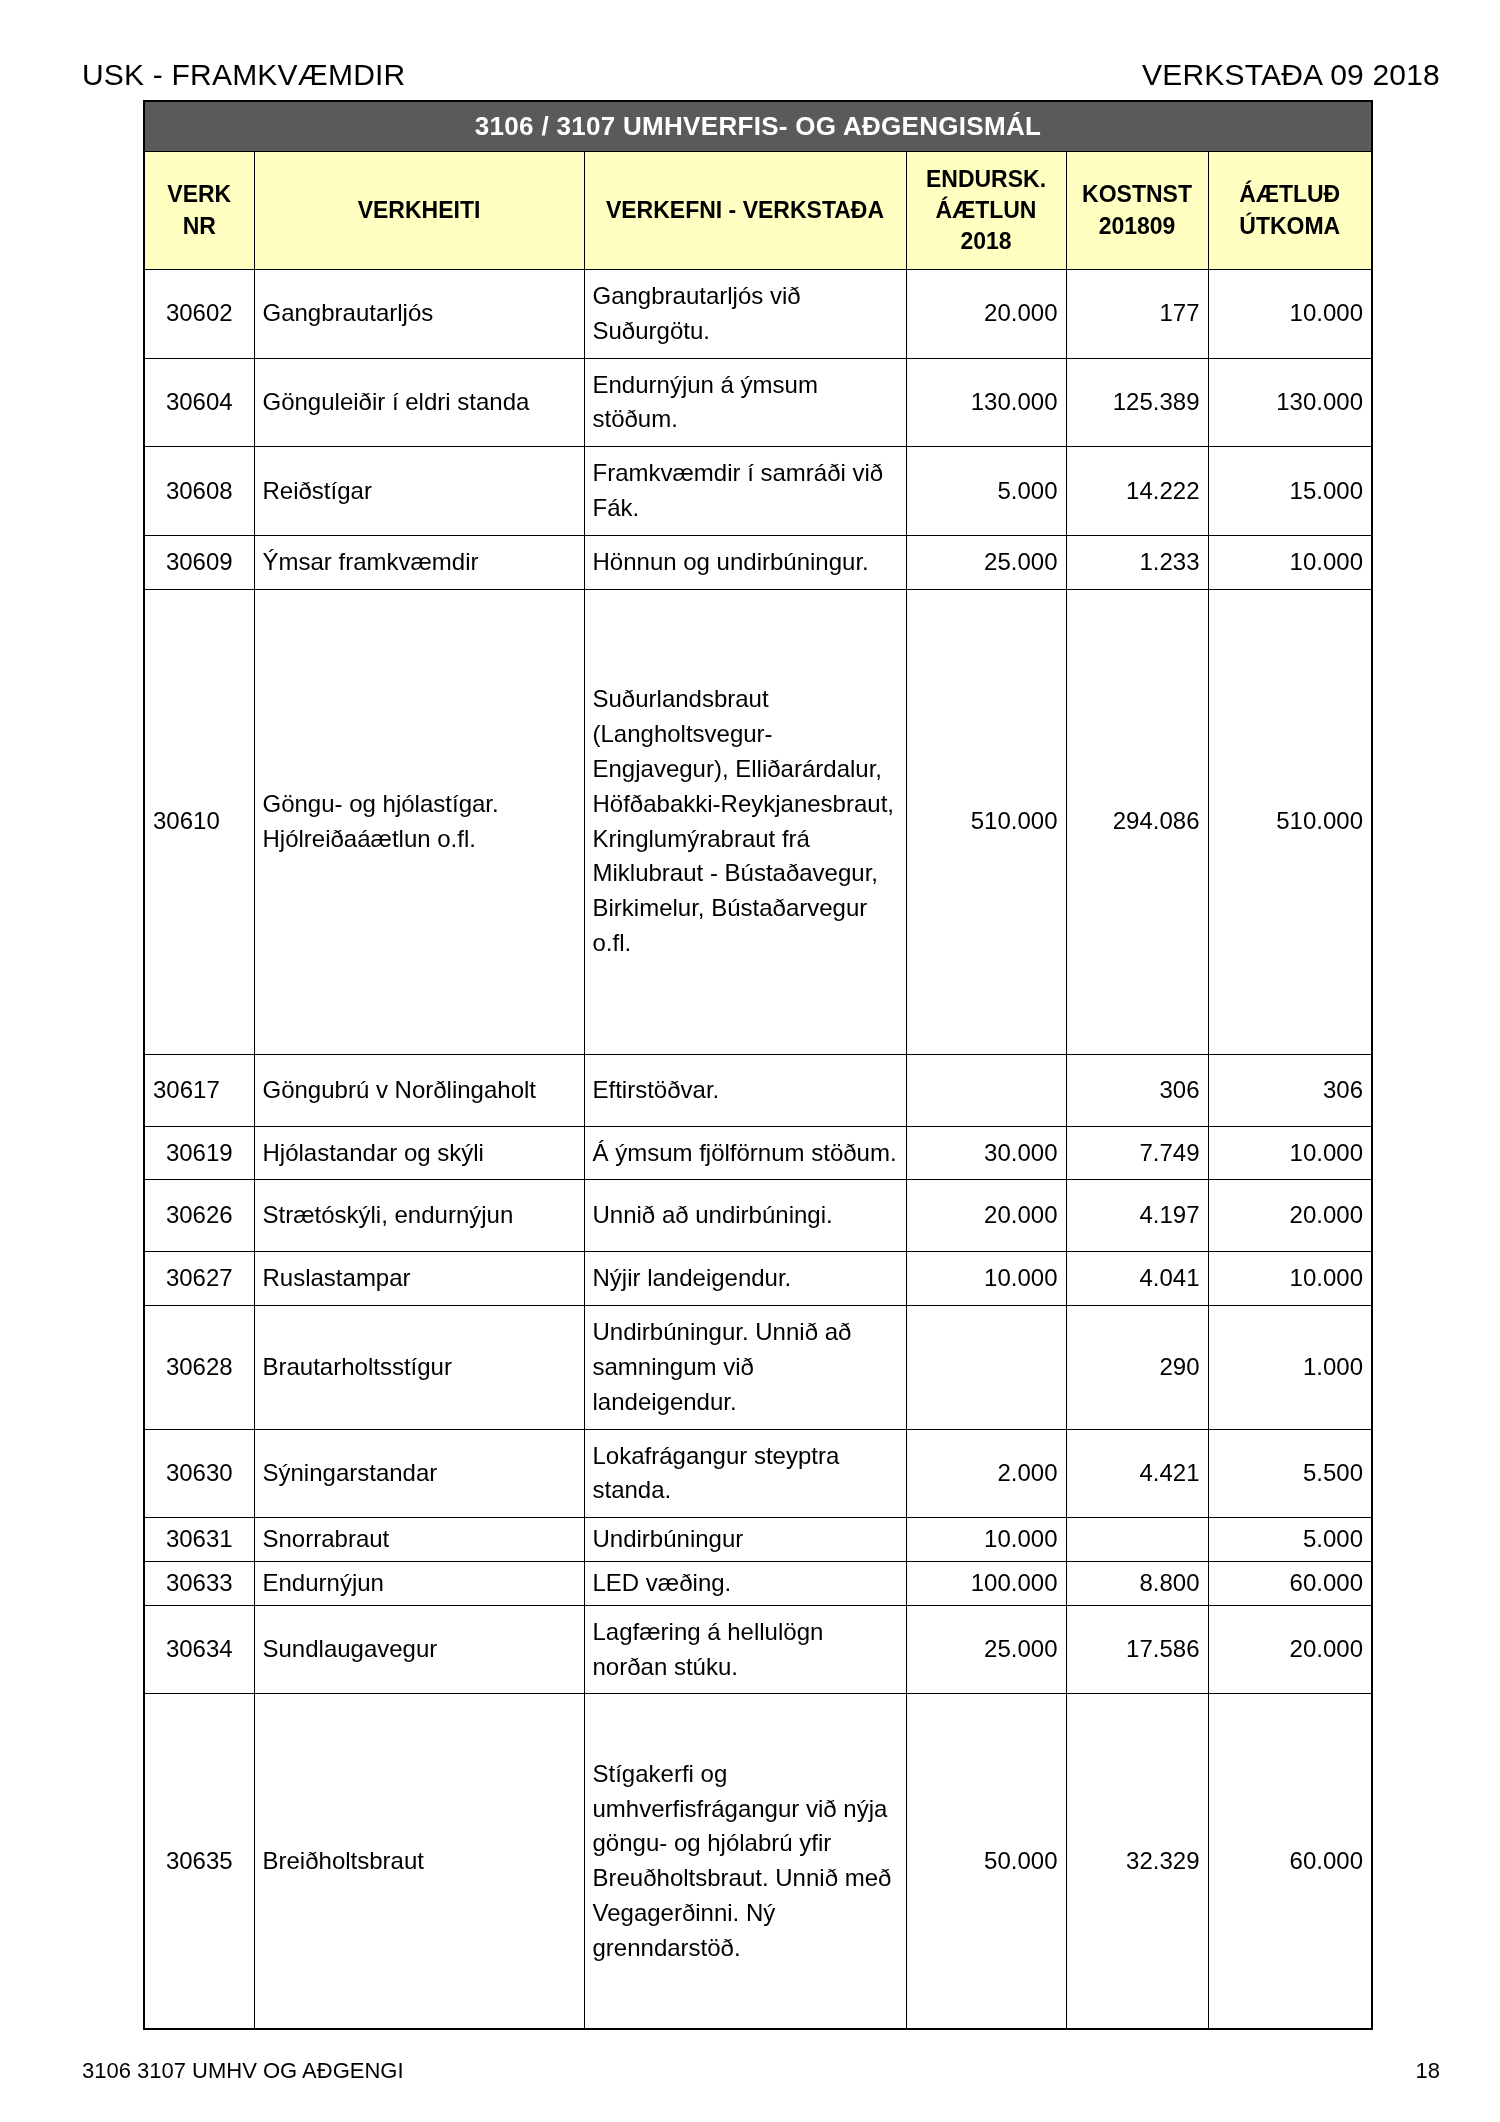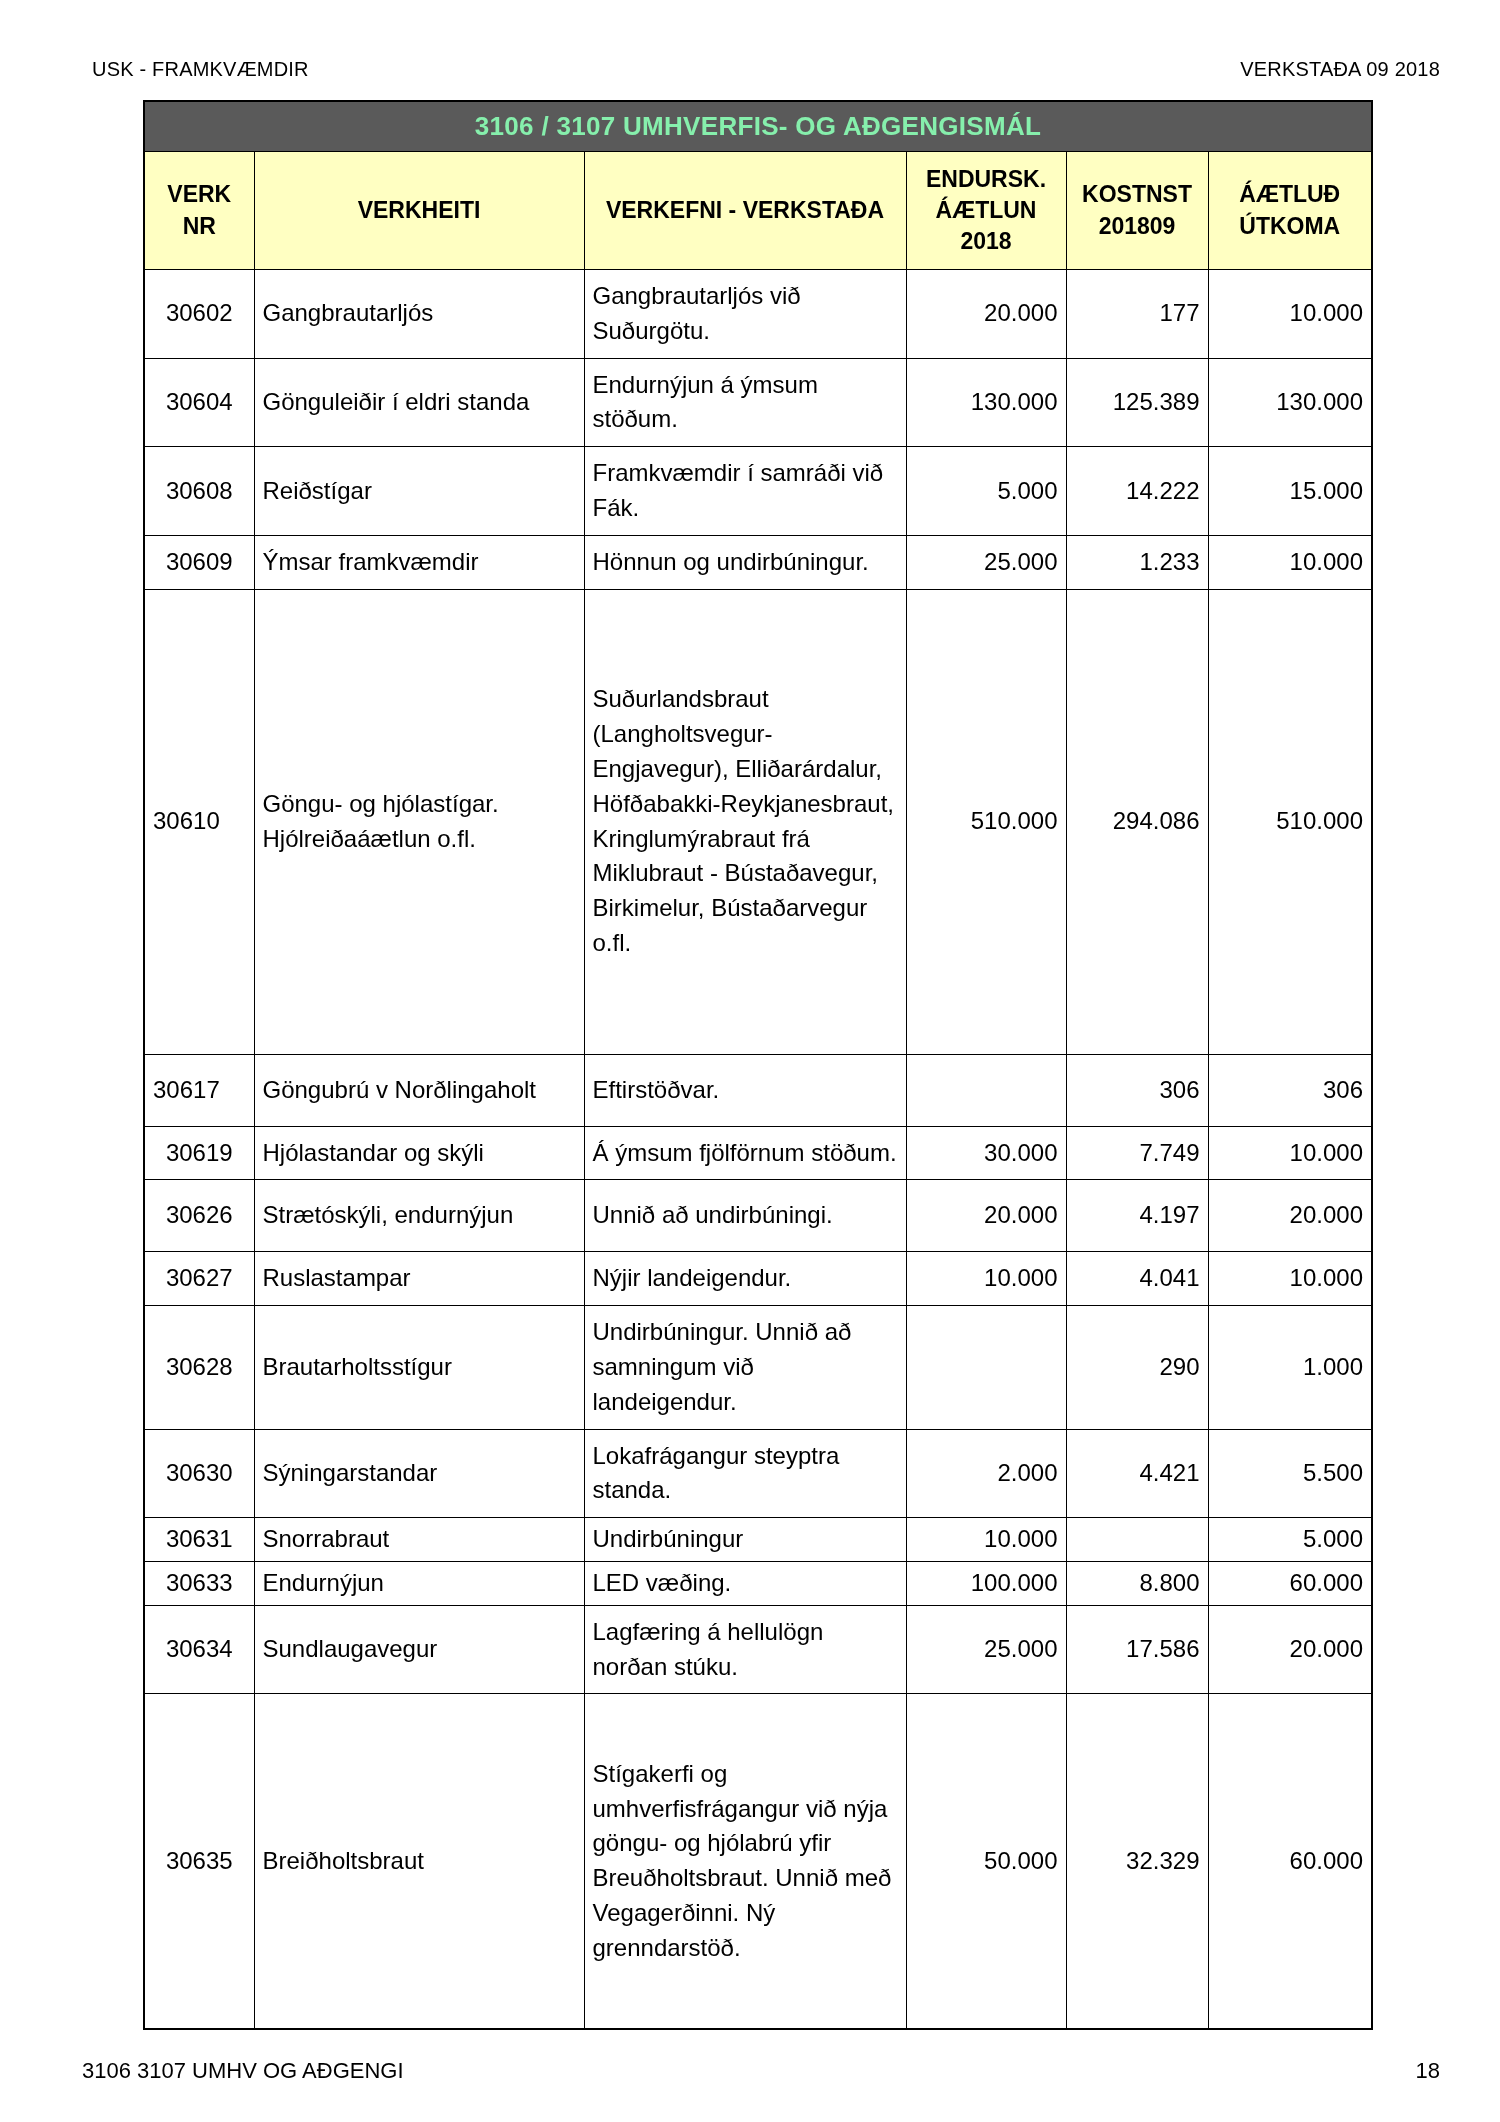--- a/index.html
+++ b/index.html
@@ -9,46 +9,46 @@
     height: 2122px;
     background: #ffffff;
     position: relative;
     font-family: "Liberation Sans", sans-serif;
     color: #000;
   }
 
   .page-header {
     position: absolute;
     top: 58px;
-    left: 92px;
+    left: 82px;
     right: 60px;
     display: flex;
     justify-content: space-between;
-    font-size: 20px;
+    font-size: 30px;
     letter-spacing: 0.2px;
   }
 
   .main-table {
     position: absolute;
     top: 100px;
     left: 143px;
     width: 1228px;
     border-collapse: collapse;
     table-layout: fixed;
     border: 2px solid #000;
   }
 
   .main-table th, .main-table td {
     border: 1px solid #000;
     vertical-align: middle;
   }
 
   .title-bar {
     background: var(--title-bg, #5a5a5a);
-    color: #86efac;
+    color: #ffffff;
     font-size: 26px;
     font-weight: bold;
     text-align: center;
     padding: 9px 4px;
     border: 2px solid #000;
     letter-spacing: 0.3px;
   }
 
   .col-headers th {
     background: var(--header-bg, #ffffc2);

